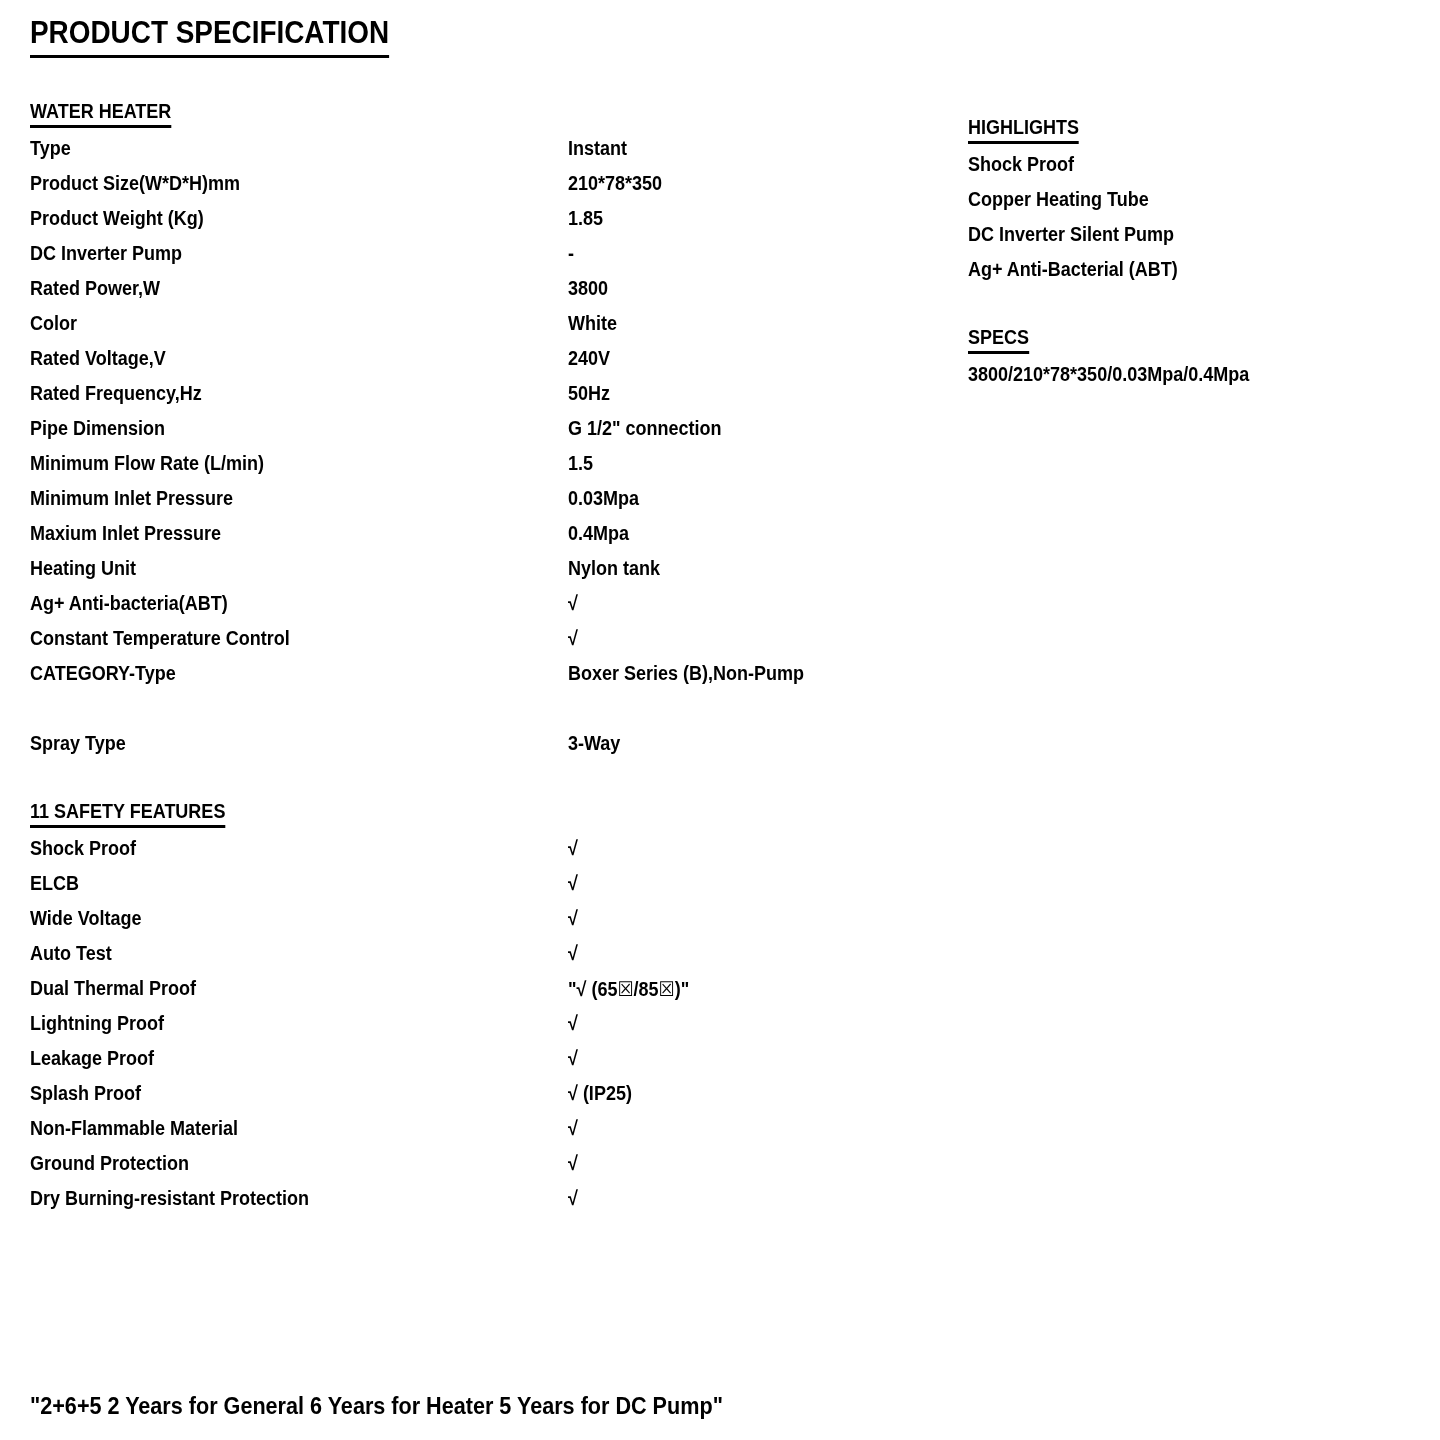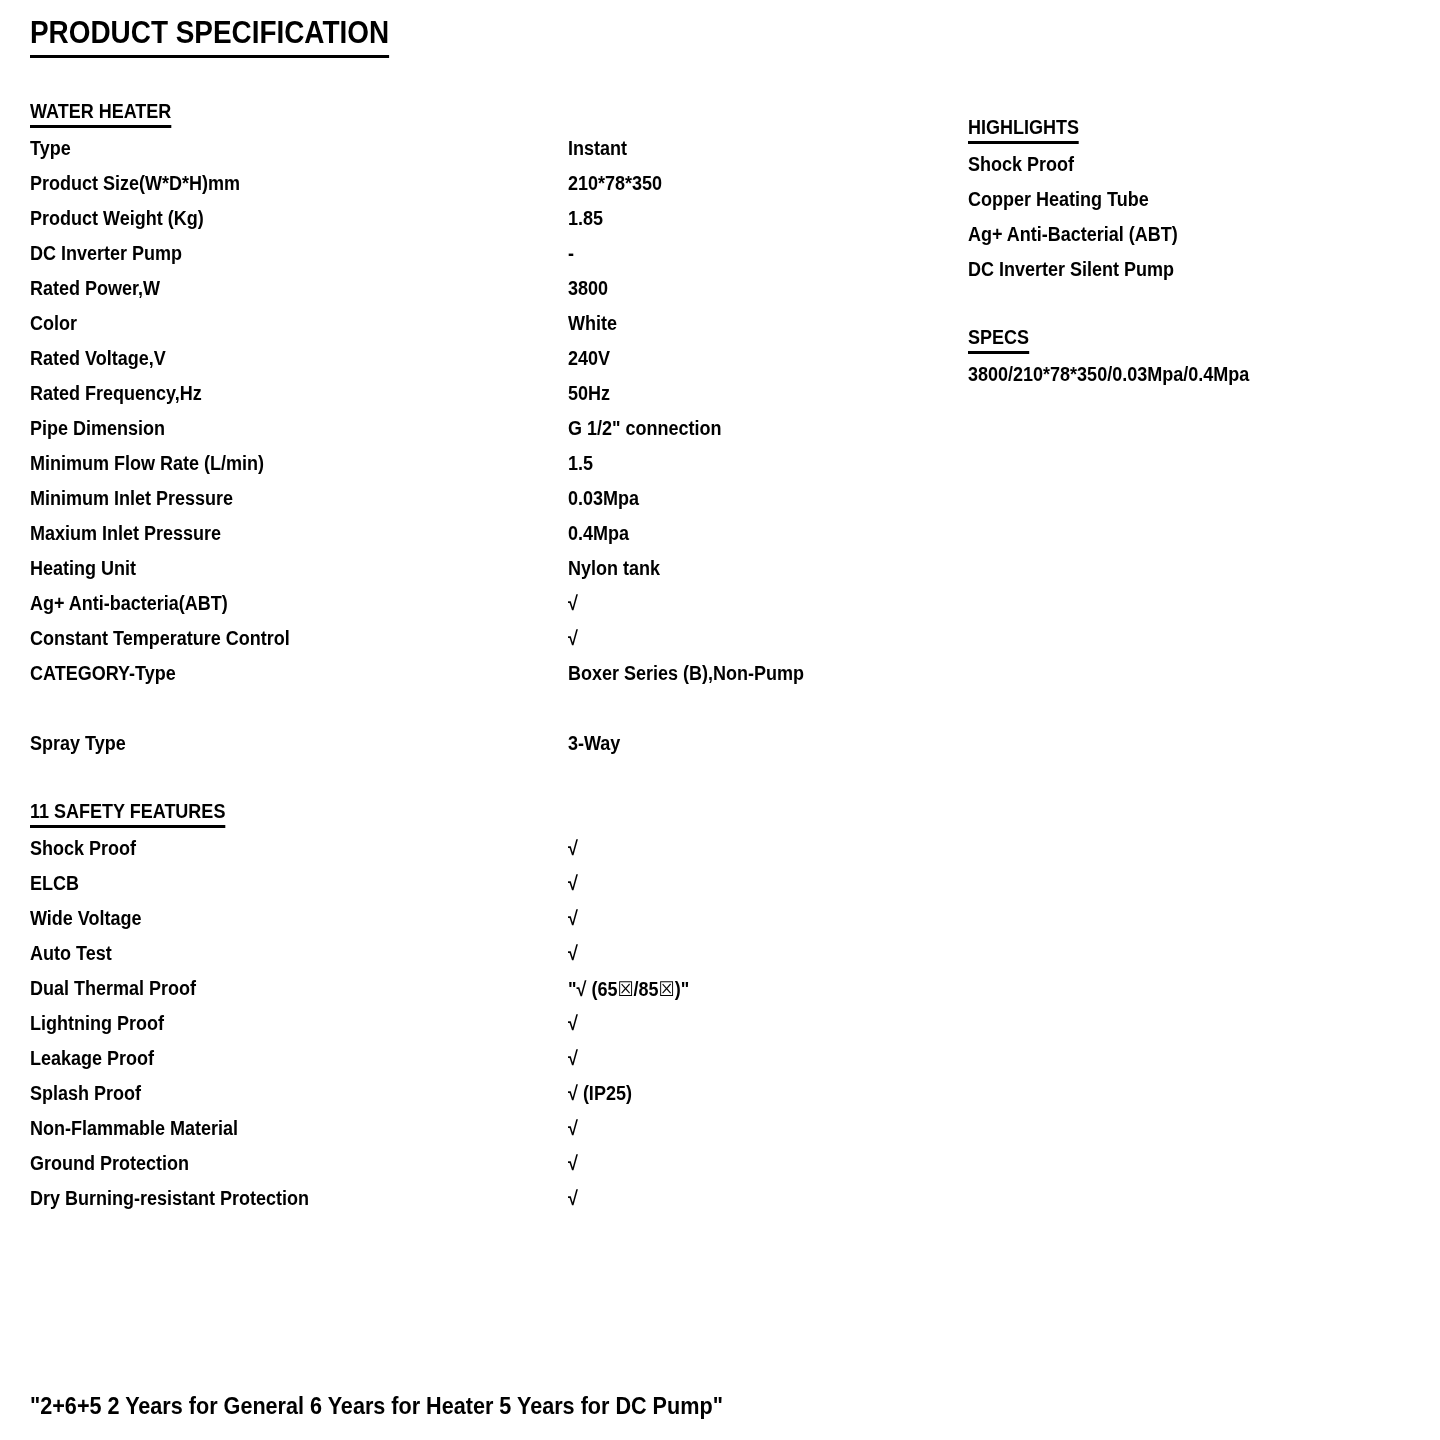--- a/index.html
+++ b/index.html
@@ -190,24 +190,24 @@
       <div class="row header-row">
     <span class="u tx">HIGHLIGHTS</span>
   </div>
       <div class="row">
     <span class="tx">Shock Proof</span>
   </div>
       <div class="row">
     <span class="tx">Copper Heating Tube</span>
   </div>
       <div class="row">
+    <span class="tx">DC Inverter Silent Pump</span>
+  </div>
+      <div class="row">
     <span class="tx">Ag+ Anti-Bacterial (ABT)</span>
-  </div>
-      <div class="row">
-    <span class="tx">DC Inverter Silent Pump</span>
   </div>
       <div class="gap"></div>
       <div class="row header-row">
     <span class="u tx">SPECS</span>
   </div>
       <div class="row">
     <span class="tx">3800/210*78*350/0.03Mpa/0.4Mpa</span>
   </div>
     </div>
 

